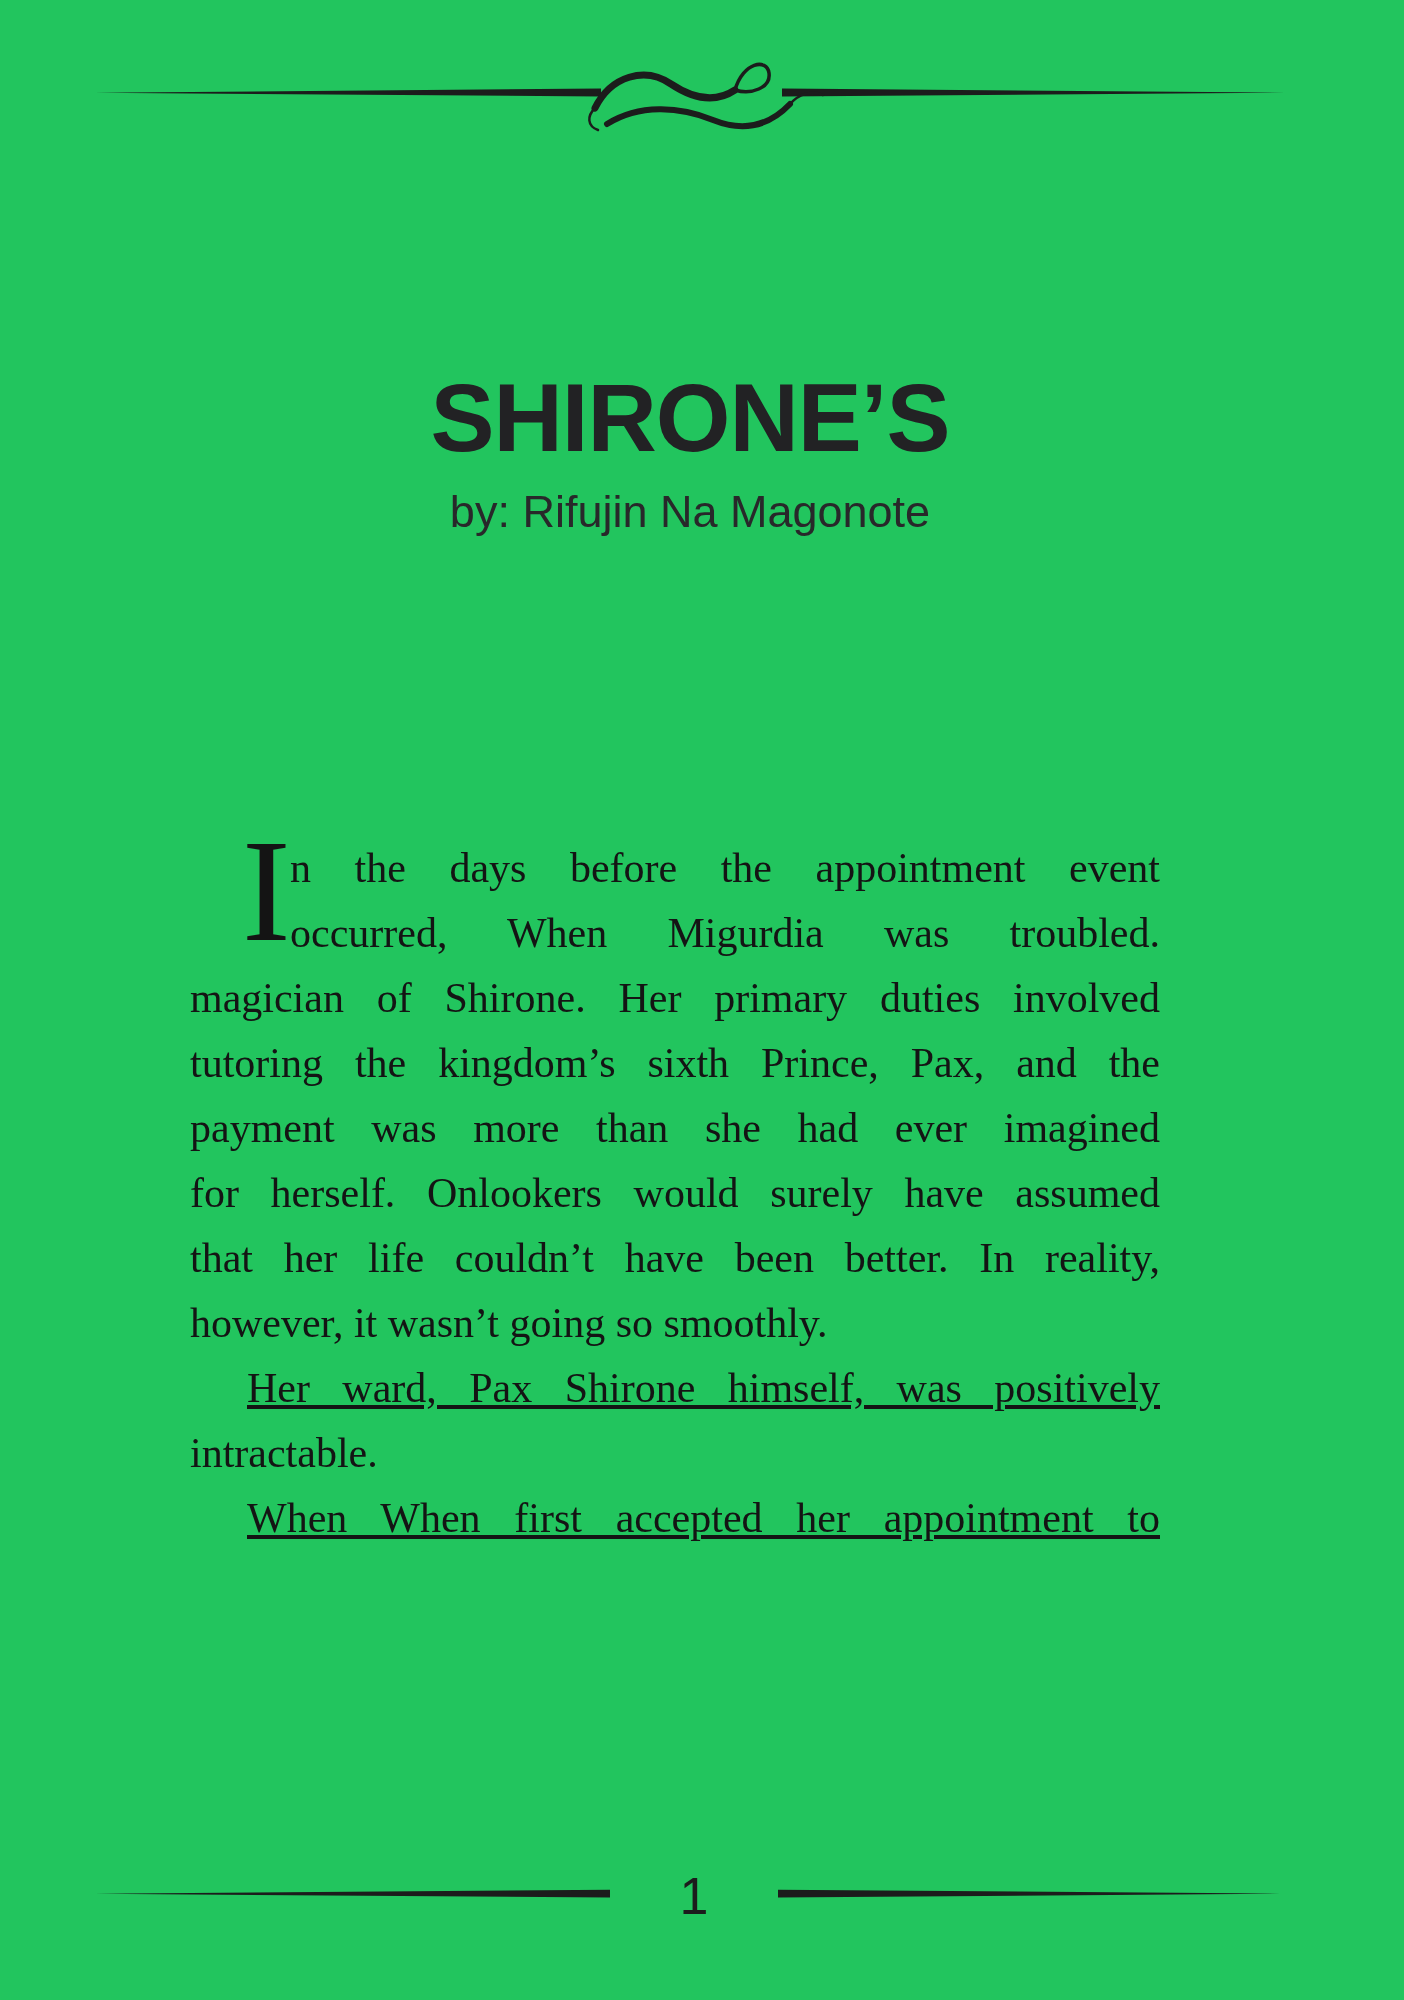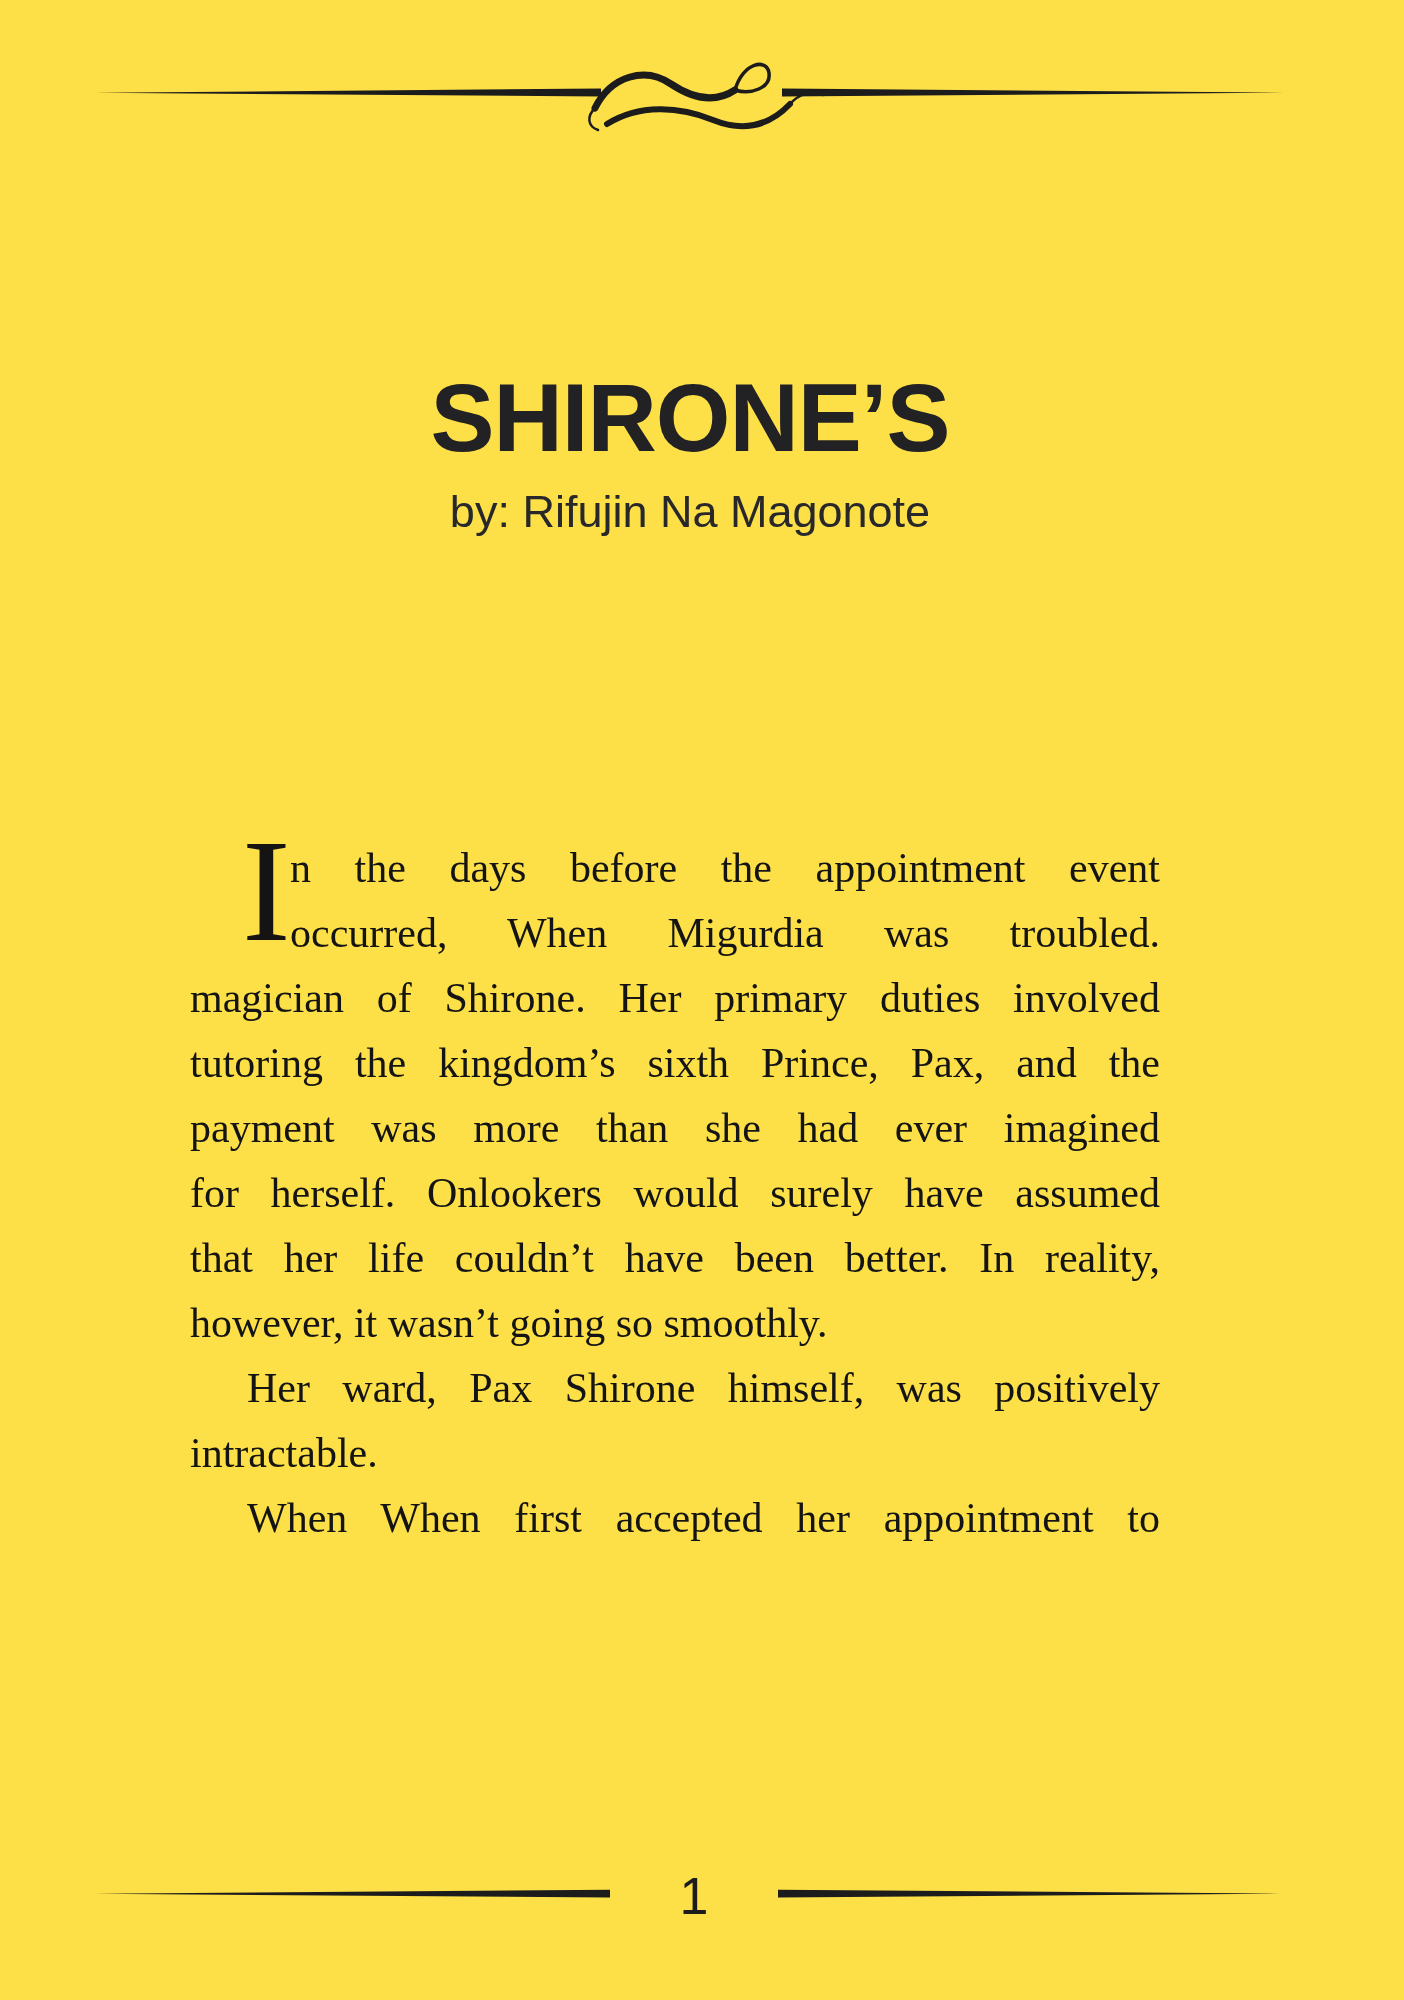--- a/index.html
+++ b/index.html
@@ -1,20 +1,20 @@
 <!DOCTYPE html>
 <html><head>
 <meta charset="utf-8">
 <style>
   html,body{margin:0;padding:0;background:#e8e8e8;}
   .page{
     position:relative;
     width:1404px;height:2000px;
     margin:0 auto;
-    background:#fde047;
+    background:#22c55e;
     overflow:hidden;
     font-family:"Liberation Serif",serif;
     color:#161616;
   }
   
   .header-orn{
     position:absolute;left:95px;top:50px;
     width:1190px;height:86px;
   }
   
@@ -47,21 +47,21 @@
     font-family:"Liberation Serif",serif;
     font-size:42px;
     line-height:65px;
     color:#141414;
     text-align:justify;
     text-align-last:justify;
     white-space:normal;
   }
   .bl.noj{text-align-last:left;}
   .bl.pl-drop{padding-left:100px;}
-  .bl.ind{padding-left:57px;}
+  .bl.ind{padding-left:57px;text-decoration:underline;}
   .drop-cap{
     position:absolute;
     left:52px;top:7px;
     font-family:"Liberation Serif",serif;
     font-size:146px;
     line-height:97px;
     color:#141414;
   }
   
   .footer{

